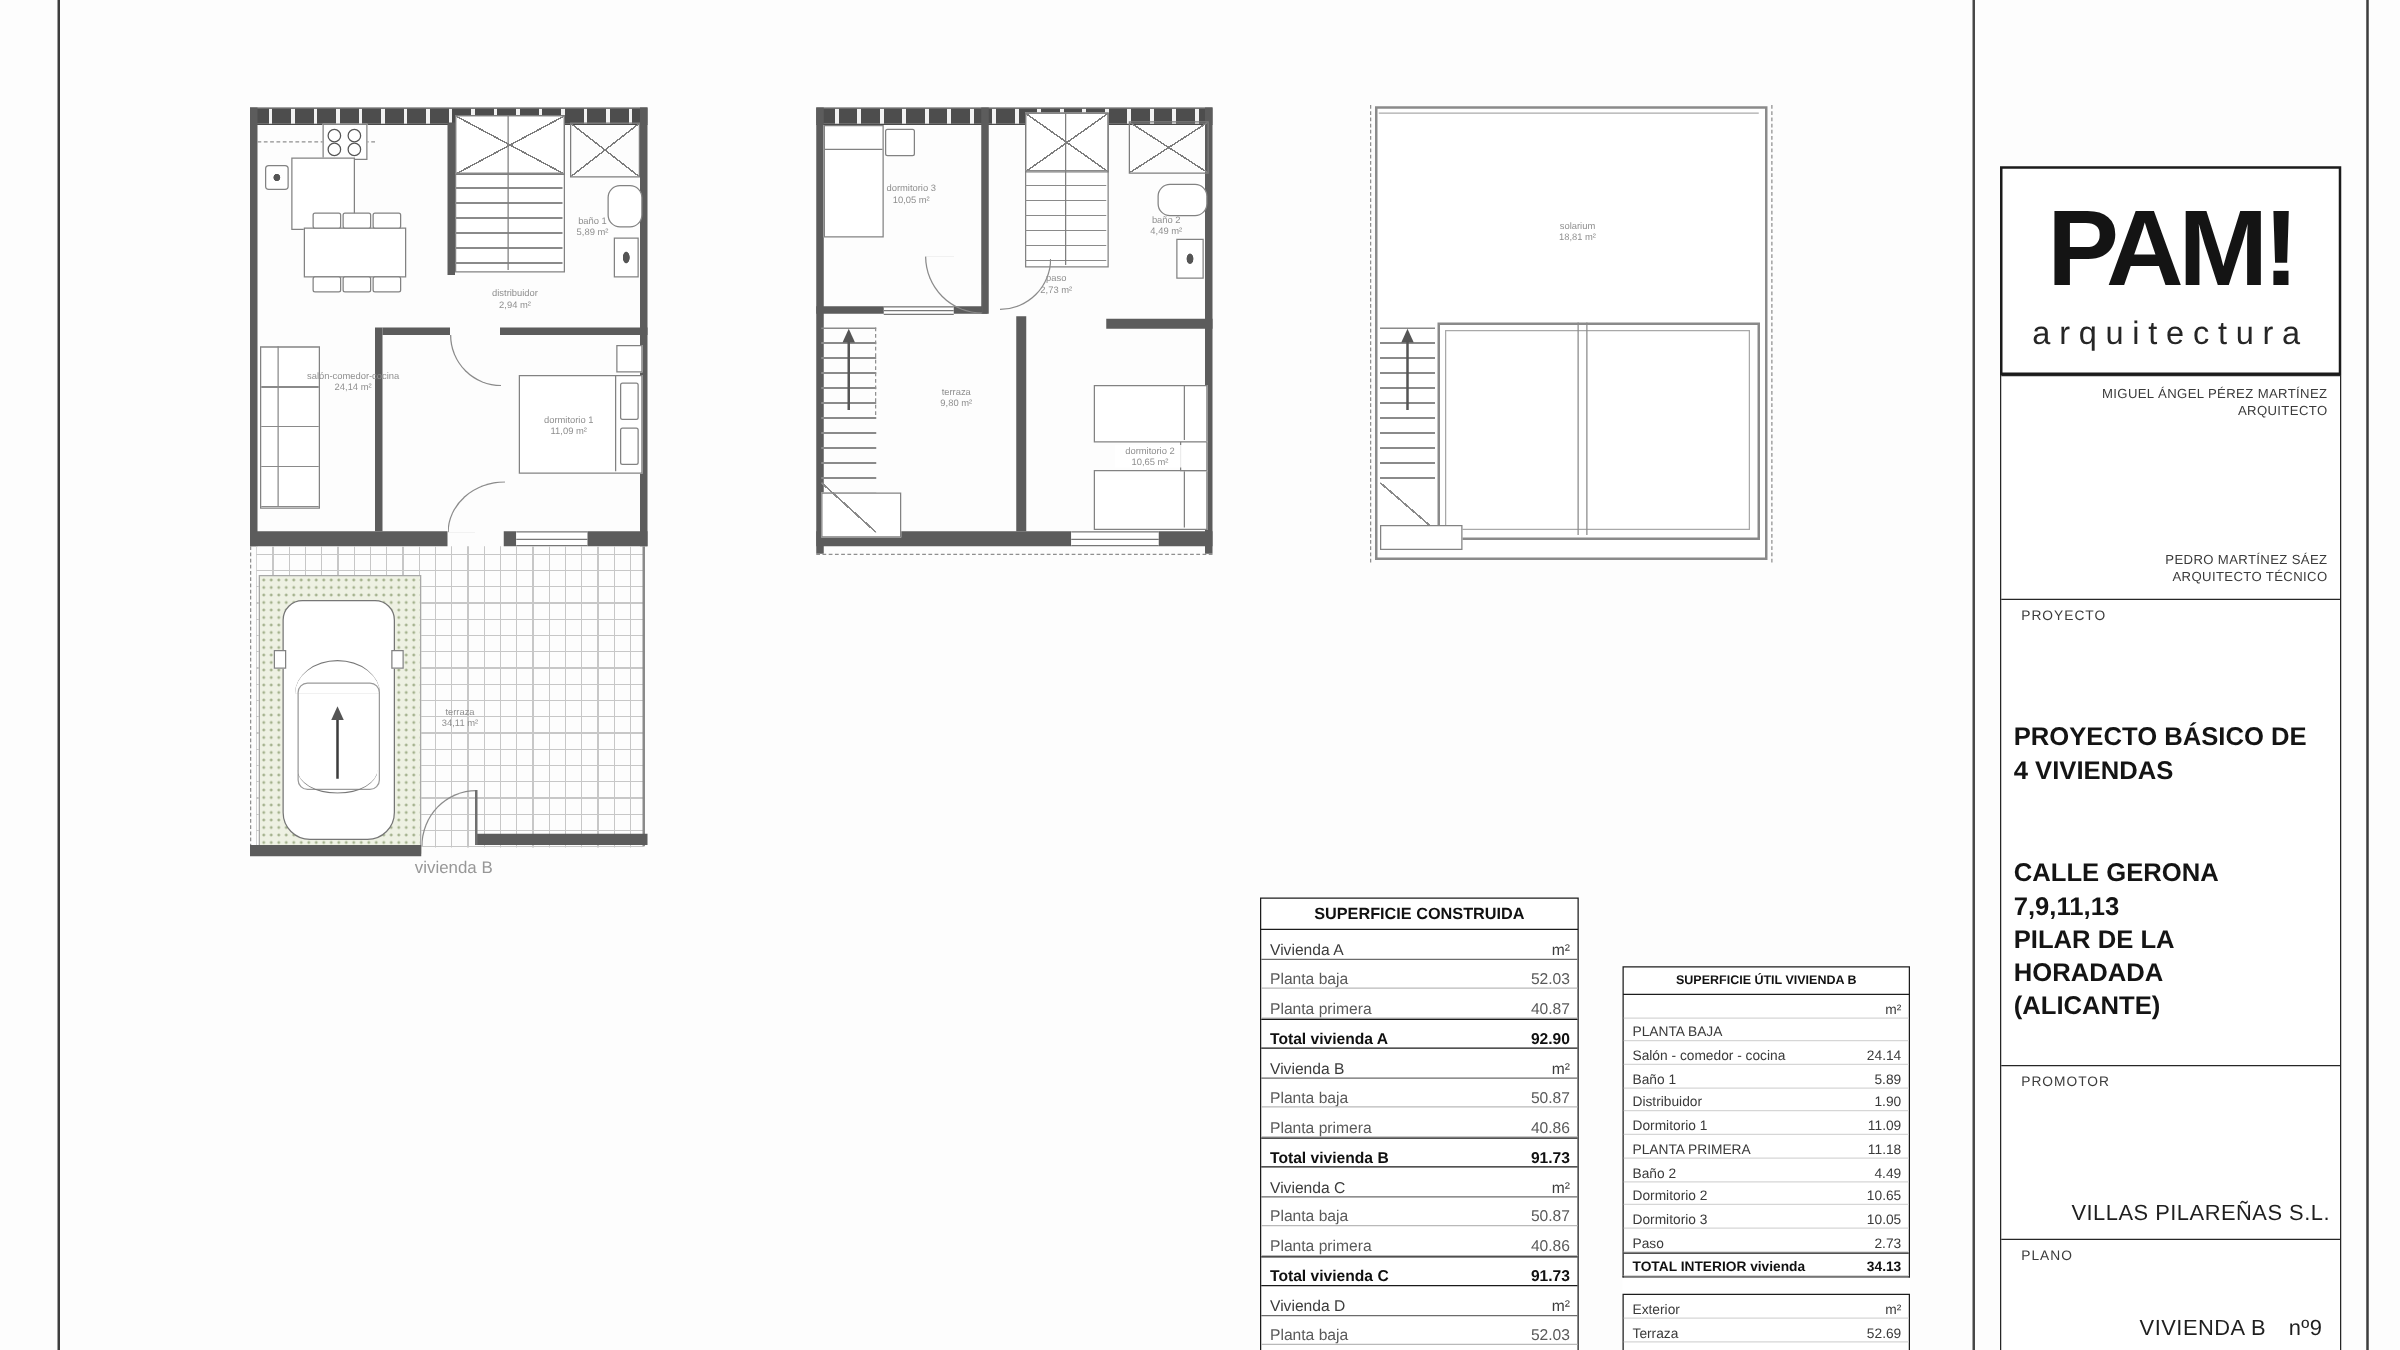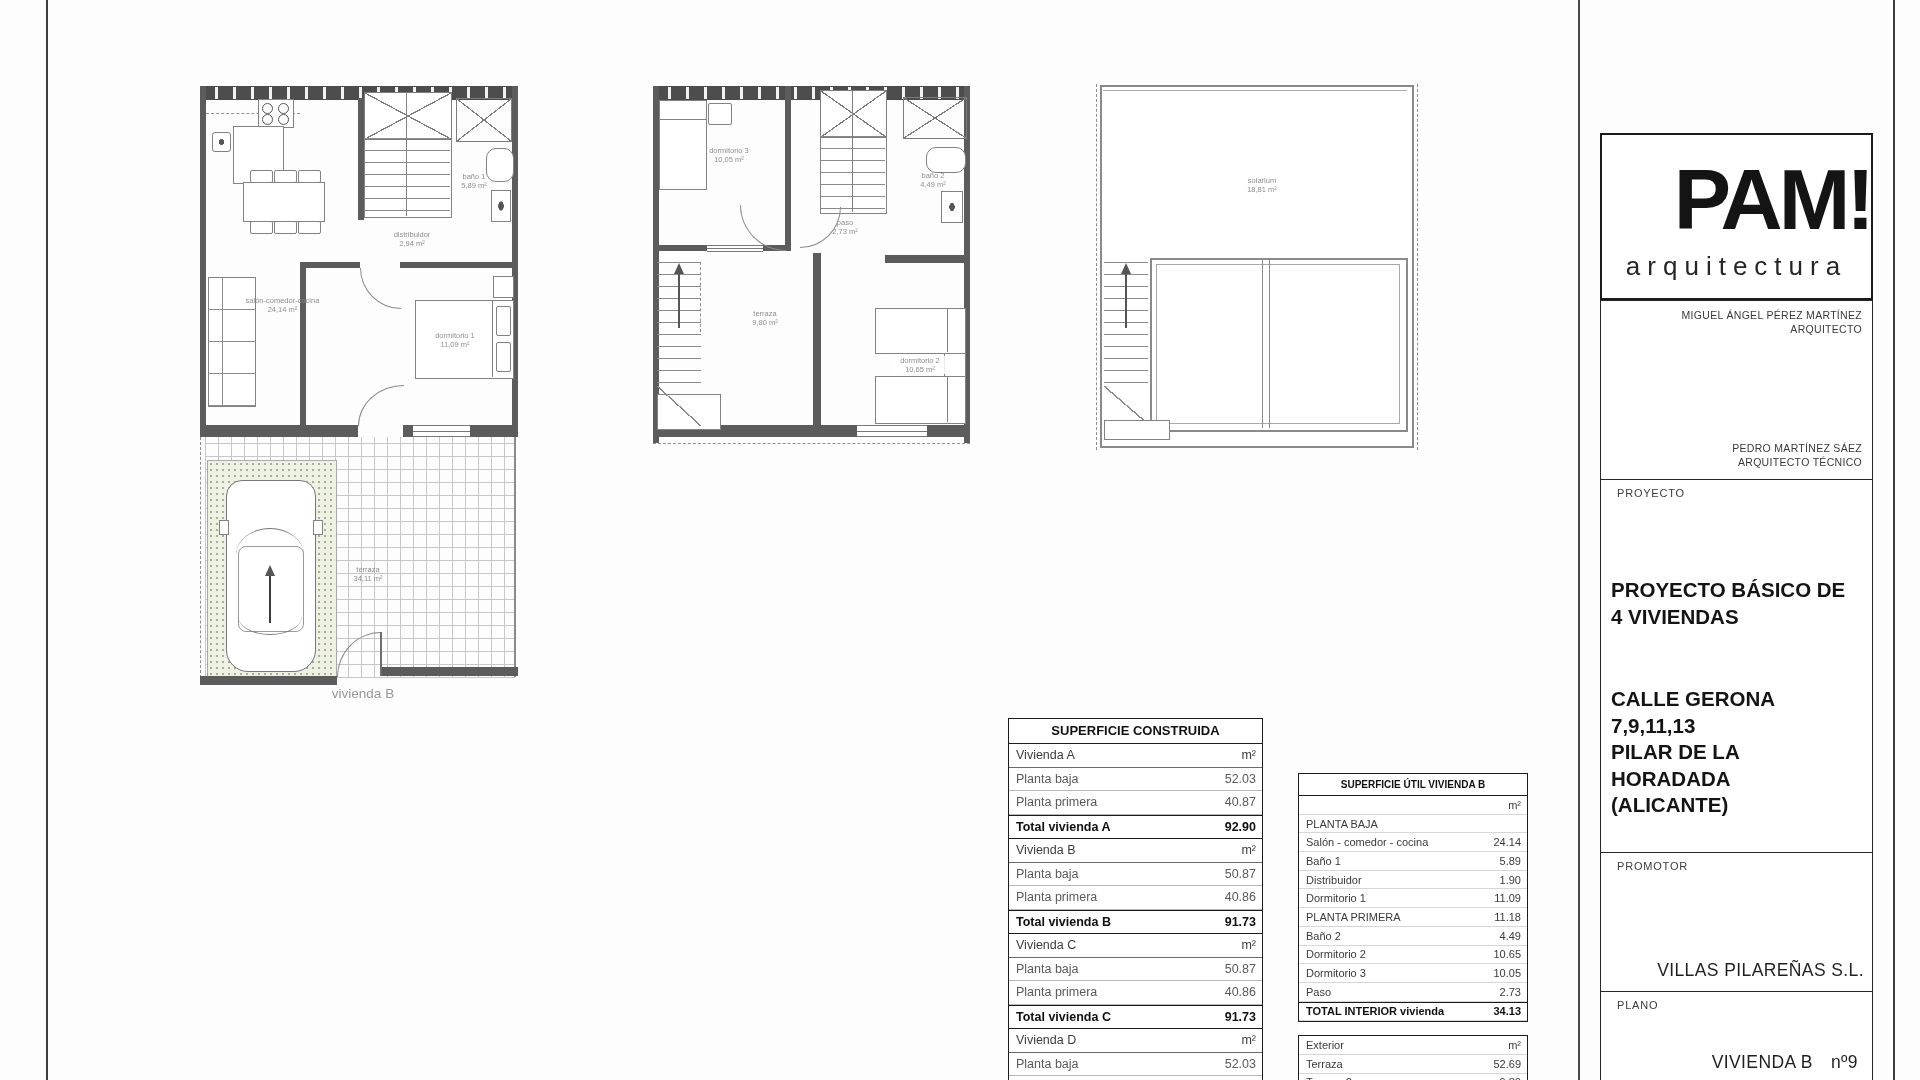--- a/index.html
+++ b/index.html
@@ -30,21 +30,21 @@
   .stipple{position:absolute;background-color:#eef1e3;border:1px solid #a8a8a8;
       background-image:radial-gradient(#a3b18c 1px,transparent 1.3px);background-size:6px 6px}
   .lbl{position:absolute;font-size:7.5px;line-height:9px;color:#8f8f8f;text-align:center}
   .lbl span{display:block}
   .tri-up{position:absolute;width:0;height:0;border-left:5px solid transparent;border-right:5px solid transparent;border-bottom:11px solid #555}
   .dot{position:absolute;width:9px;height:9px;border:1px solid #555;border-radius:50%}
   
   .tbl{position:absolute;background:#fff}
   .thead{border:1.5px solid #1c1c1c;font-weight:bold;text-align:center;color:#111}
   .tbody{border:1.5px solid #1c1c1c;border-top:none}
-  .trow{display:flex;align-items:center;border-bottom:1px solid #b9b9b9}
+  .trow{display:flex;align-items:flex-end;border-bottom:1px solid #b9b9b9}
   .trow:last-child{border-bottom:none}
   .tl{flex:1;padding-left:7px;white-space:nowrap}
   .tv{padding-right:6px;text-align:right;white-space:nowrap}
   #tbl-construida .thead{height:24px;line-height:24px;font-size:13px}
   #tbl-construida .trow{height:22.5px;font-size:12.5px;color:#5a5a5a}
   #tbl-construida .t-group{color:#3c3c3c;border-bottom:1px solid #6b6b6b}
   #tbl-construida .t-total{font-weight:bold;color:#101010;border-top:1px solid #1a1a1a;border-bottom:1.6px solid #1a1a1a}
   #tbl-util .thead{height:21px;line-height:21px;font-size:10px}
   #tbl-util .trow{height:17.7px;font-size:11px;color:#3a3a3a;border-bottom:1px solid #d6d6d6}
   #tbl-util .t-total{font-weight:bold;color:#101010;border-top:1.4px solid #1a1a1a}
@@ -392,21 +392,21 @@
       <div class="trow">
         <span class="tl">Terraza 2</span>
         <span class="tv">9.80</span>
       </div>
     </div>
 </div>
 
 <div class="abs" style="left:1578px;top:0;width:2px;height:1080px;background:#474747"></div>
 
 <div class="abs" style="left:1600px;top:133px;width:273px;height:167px;border:2px solid #1b1b1b;background:#fff;box-sizing:border-box">
-  <div style="font-size:86px;font-weight:800;letter-spacing:-4px;text-align:right;line-height:100px;margin-top:14px;color:#141414">PAM!</div>
+  <div style="font-size:86px;font-weight:800;letter-spacing:-4px;text-align:center;line-height:100px;margin-top:14px;color:#141414">PAM!</div>
   <div style="font-size:26px;letter-spacing:7px;text-align:center;color:#262626;margin-top:2px">arquitectura</div>
 </div>
 
 <div class="abs" style="left:1600px;top:300px;width:273px;height:780px;border-left:1.5px solid #262626;border-right:1.5px solid #262626;background:#fff;box-sizing:border-box">
   <div class="tb-sec" style="height:178px">
     <div class="arch" style="top:8px">
       <div>MIGUEL ÁNGEL PÉREZ MARTÍNEZ</div>
       <div>ARQUITECTO</div>
     </div>
     <div class="arch" style="bottom:10px">

